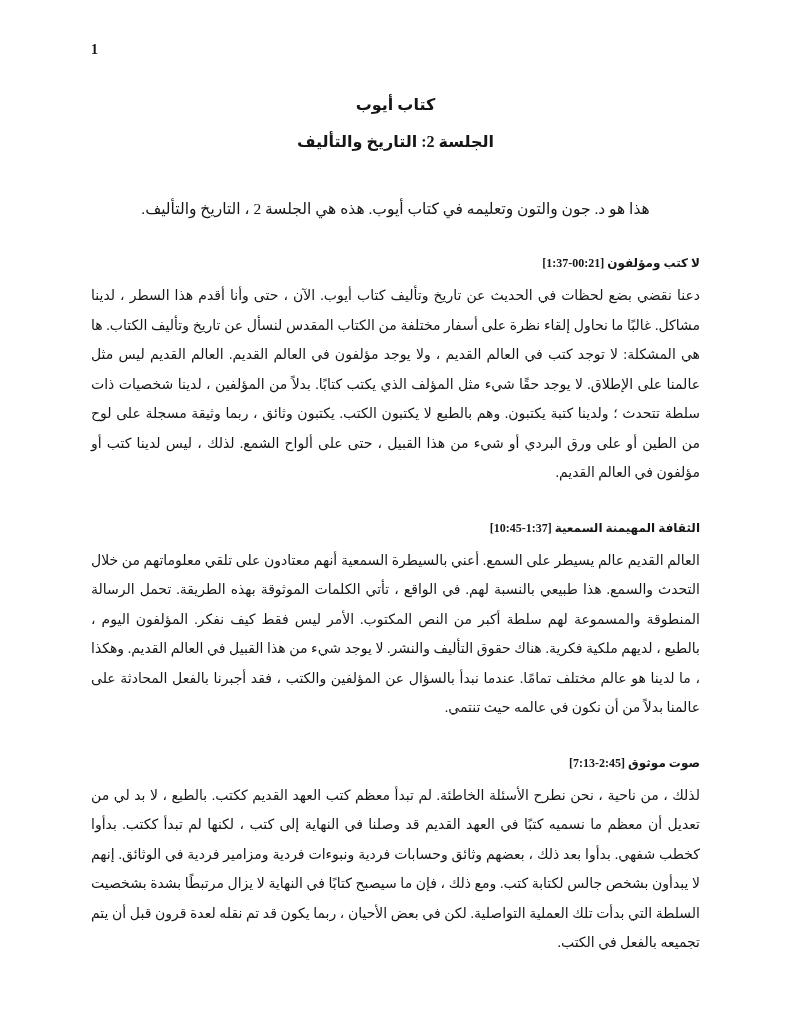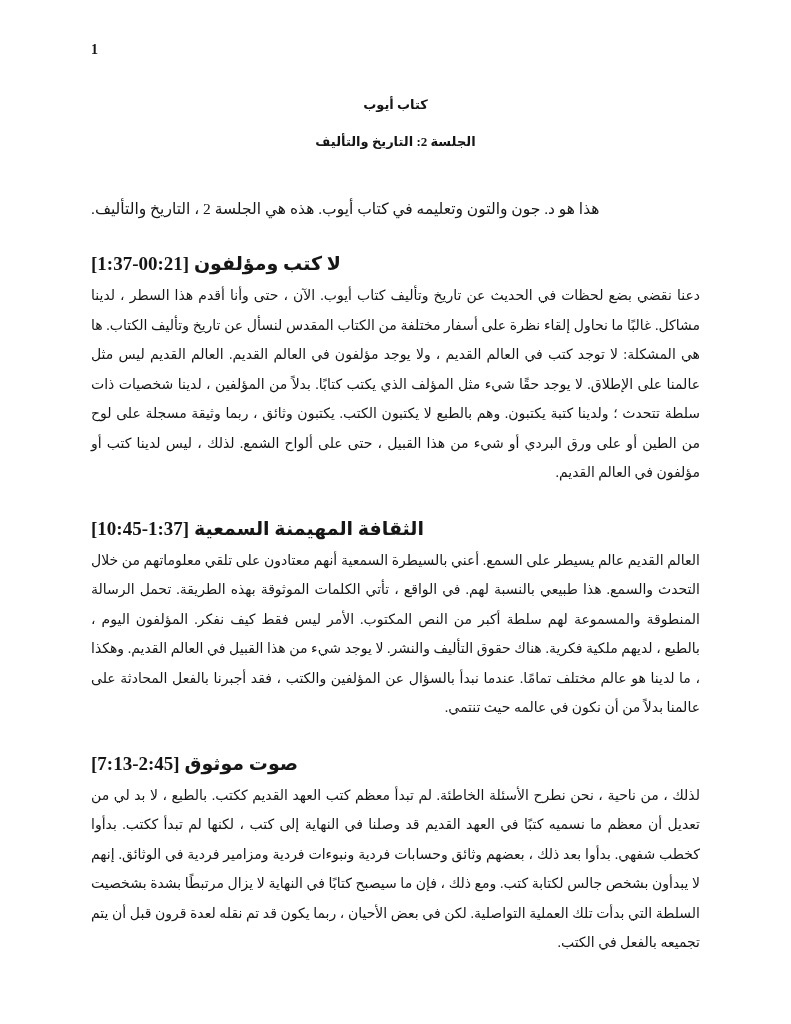--- a/index.html
+++ b/index.html
@@ -26,38 +26,38 @@
     direction: ltr;
     text-align: left;
     font-weight: bold;
     font-size: 14px;
     line-height: 16px;
   }
   .titles {
     direction: rtl;
     text-align: center;
     font-weight: bold;
-    font-size: 13px;
+    font-size: 16px;
     line-height: 37px;
     margin-top: 28px;
   }
   .title-line { display: block; }
   .intro {
     direction: rtl;
-    text-align: left;
+    text-align: center;
     font-size: 15.5px;
     line-height: 29px;
     margin-top: 34px;
   }
   .section { margin-top: 26px; }
   .section-heading {
     direction: rtl;
-    text-align: left;
+    text-align: right;
     font-weight: bold;
-    font-size: 19px;
+    font-size: 12px;
     line-height: 29px;
     margin: 26px 0 0 0;
   }
   .section-body {
     direction: rtl;
     text-align: justify;
     font-size: 14px;
     line-height: 29.5px;
     margin: 3px 0 0 0;
   }

